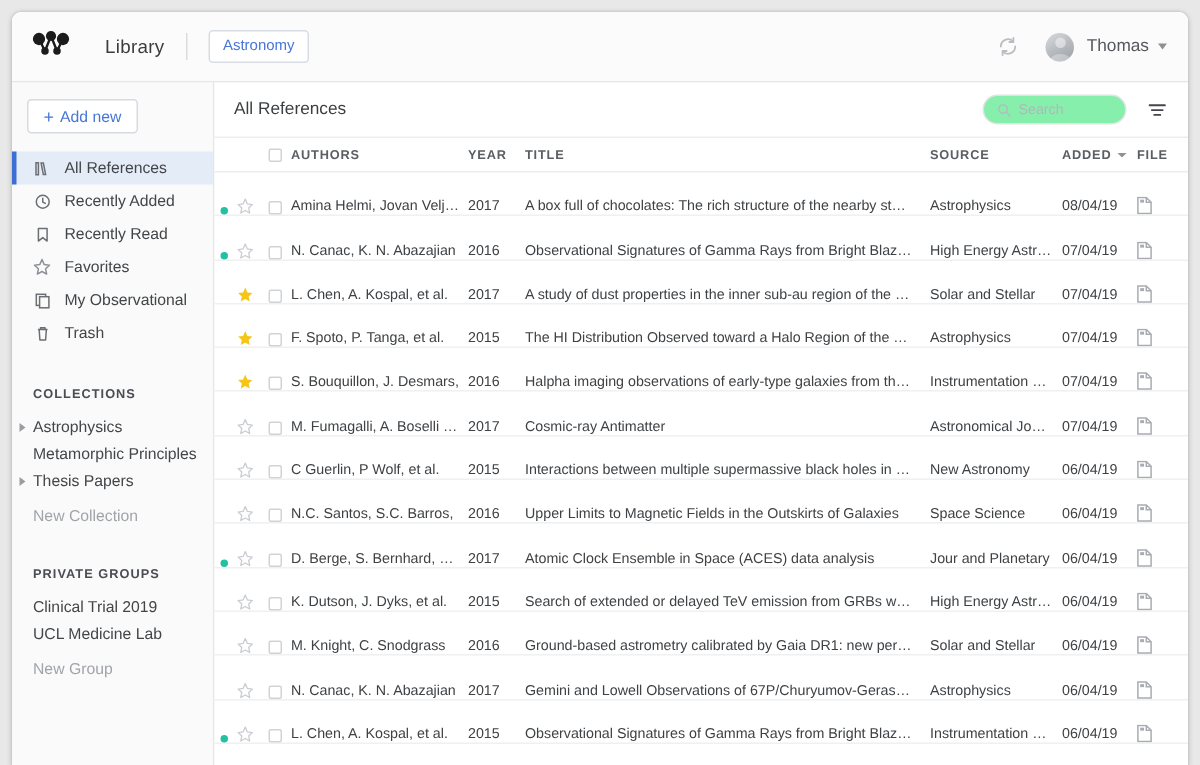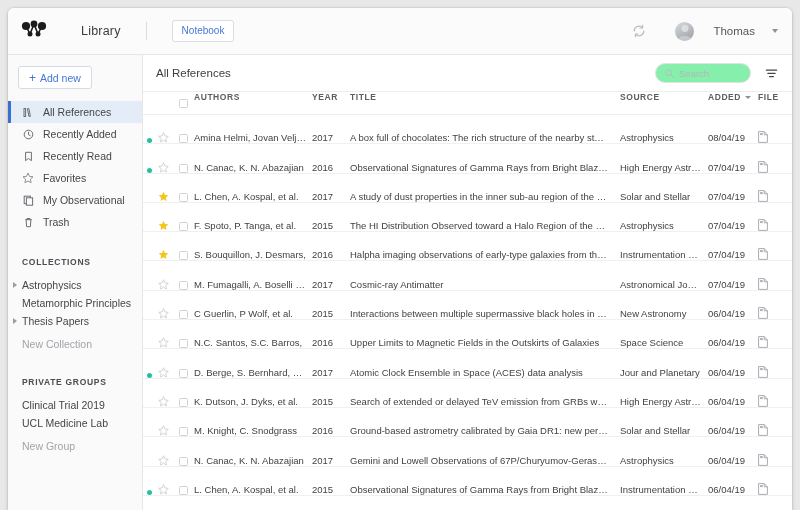--- a/index.html
+++ b/index.html
@@ -24,21 +24,20 @@
 
   
   .topbar {
     height: 47px;
     flex: 0 0 47px;
     background: #fbfbfb;
     border-bottom: 1px solid #e6e6e6;
     display: flex;
     align-items: center;
     padding: 0 14px 0 12px;
-    gap: 11px;
   }
   .logo { width: 28px; height: 22px; position: relative; margin-right: 22px; }
   .logo svg { display: block; }
   .nav-title {
     font-size: 12.5px; color: #3c3c3c; font-weight: 400;
     letter-spacing: .2px;
   }
   .nav-divider {
     width: 1px; height: 18px; background: #dcdcdc;
     margin: 0 14px;
@@ -154,21 +153,21 @@
   .search-pill input {
     border: none; outline: none; background: transparent;
     font-size: 9.5px; color: #595c60; width: 100%;
     font-family: "Liberation Sans", sans-serif;
   }
   .search-pill input::placeholder { color: #b3b6ba; }
   .filter-icon { margin-left: 14px; cursor: pointer; display:flex; }
 
   
   .tbl-head {
-    display: flex; 
+    display: flex; align-items: center;
     height: 23px; flex: 0 0 23px;
     border-bottom: 1px solid #ededed;
     font-size: 8.5px; font-weight: bold; color: #5b5e62;
     letter-spacing: .55px;
   }
   .rows { flex: 1; overflow: hidden; }
   .row {
     display: flex; align-items: flex-end;
     height: 29.3px;
     border-bottom: 1px solid #f0f0f0;
@@ -213,21 +212,21 @@
         <circle cx="6" cy="6" r="4.1" fill="#1c1c1c"></circle>
         <circle cx="14" cy="4" r="3.4" fill="#1c1c1c"></circle>
         <circle cx="22" cy="6" r="4.1" fill="#1c1c1c"></circle>
         <circle cx="10" cy="14" r="2.5" fill="#1c1c1c"></circle>
         <circle cx="18" cy="14" r="2.5" fill="#1c1c1c"></circle>
         <path d="M6 6 L10 14 M22 6 L18 14 M14 4 L10 14 M14 4 L18 14" stroke="#1c1c1c" stroke-width="1.6" fill="none"></path>
       </svg>
     </div>
     <div class="nav-title">Library</div>
     <div class="nav-divider"></div>
-    <div class="notebook-btn">Notebook</div>
+    <div class="notebook-btn">Astronomy</div>
 
     <div class="topbar-spacer"></div>
 
     <div class="sync-icon">
       <svg width="14" height="14" viewBox="0 0 14 14" aria-hidden="true">
         <path d="M2.2 7a4.8 4.8 0 0 1 8.2-3.4" stroke="#b9bdc1" stroke-width="1.2" fill="none" stroke-linecap="round"></path>
         <path d="M11.8 7a4.8 4.8 0 0 1-8.2 3.4" stroke="#b9bdc1" stroke-width="1.2" fill="none" stroke-linecap="round"></path>
         <path d="M10.6 1.3 L10.6 4.0 L7.9 4.0" stroke="#b9bdc1" stroke-width="1.2" fill="none" stroke-linecap="round" stroke-linejoin="round"></path>
         <path d="M3.4 12.7 L3.4 10.0 L6.1 10.0" stroke="#b9bdc1" stroke-width="1.2" fill="none" stroke-linecap="round" stroke-linejoin="round"></path>
       </svg>

